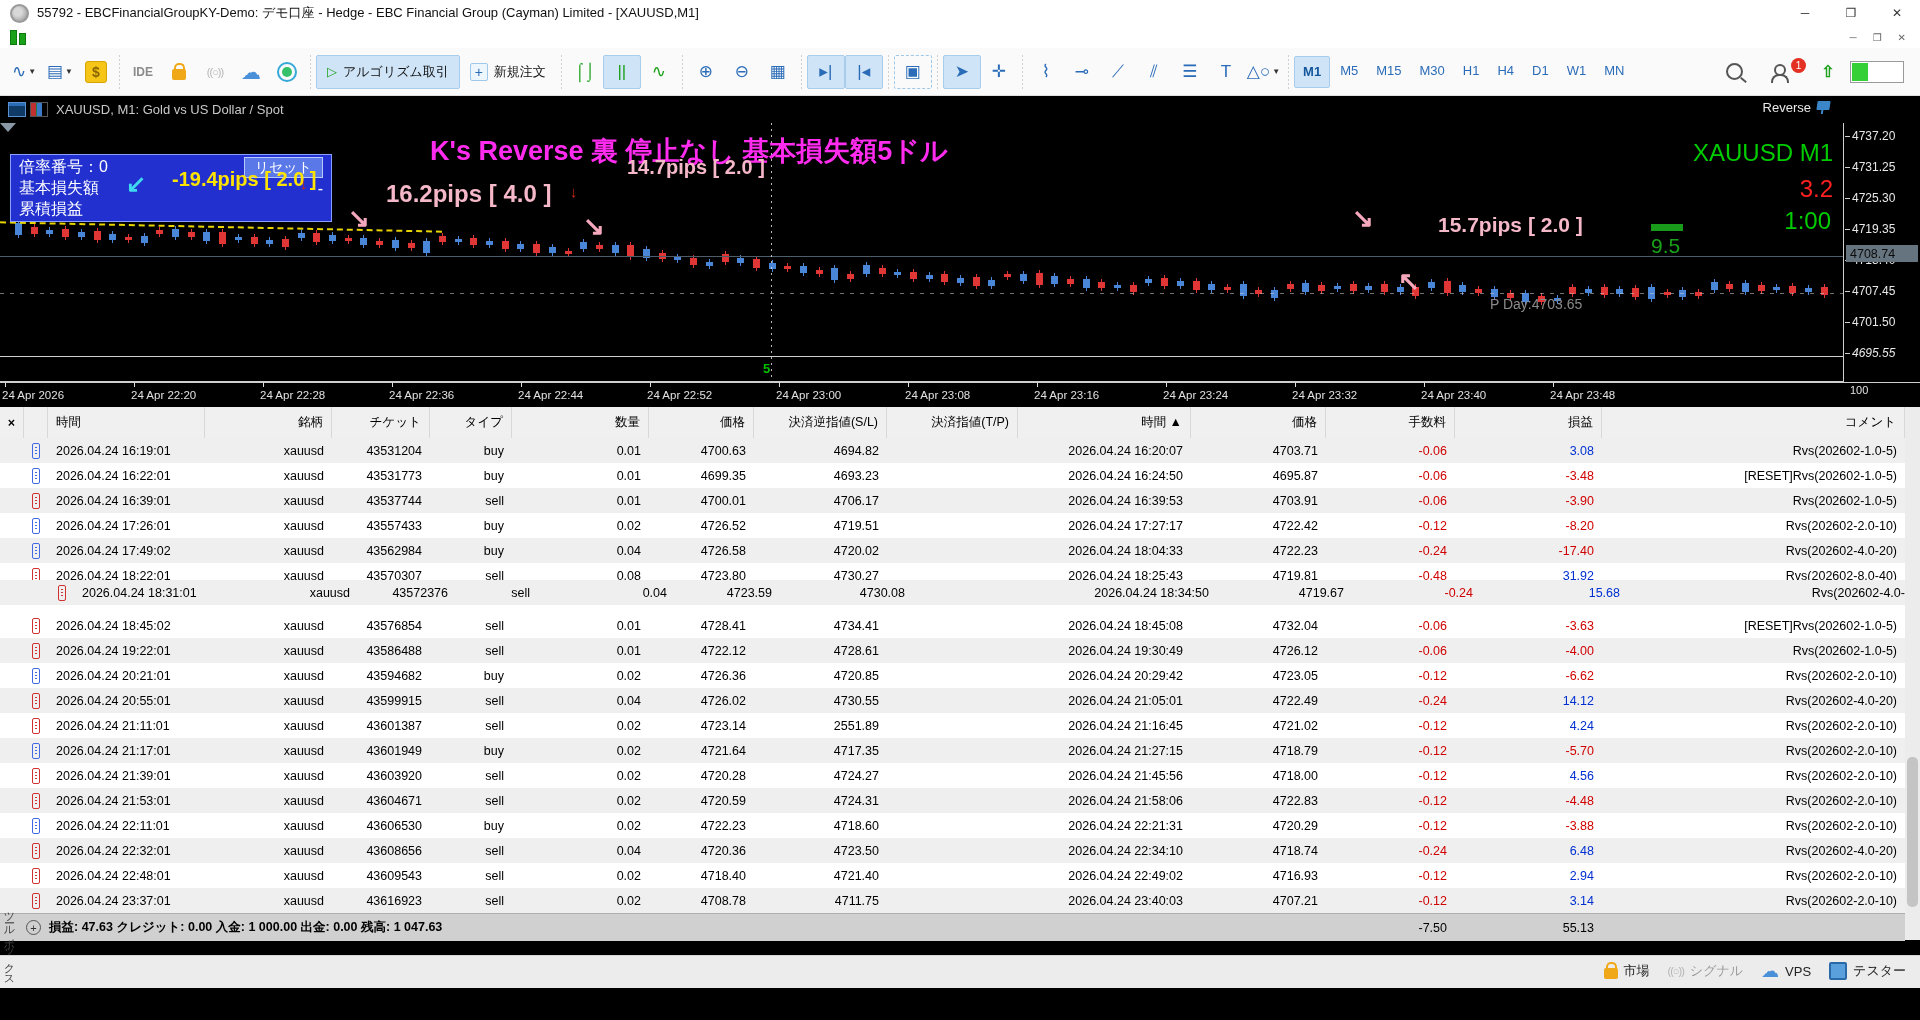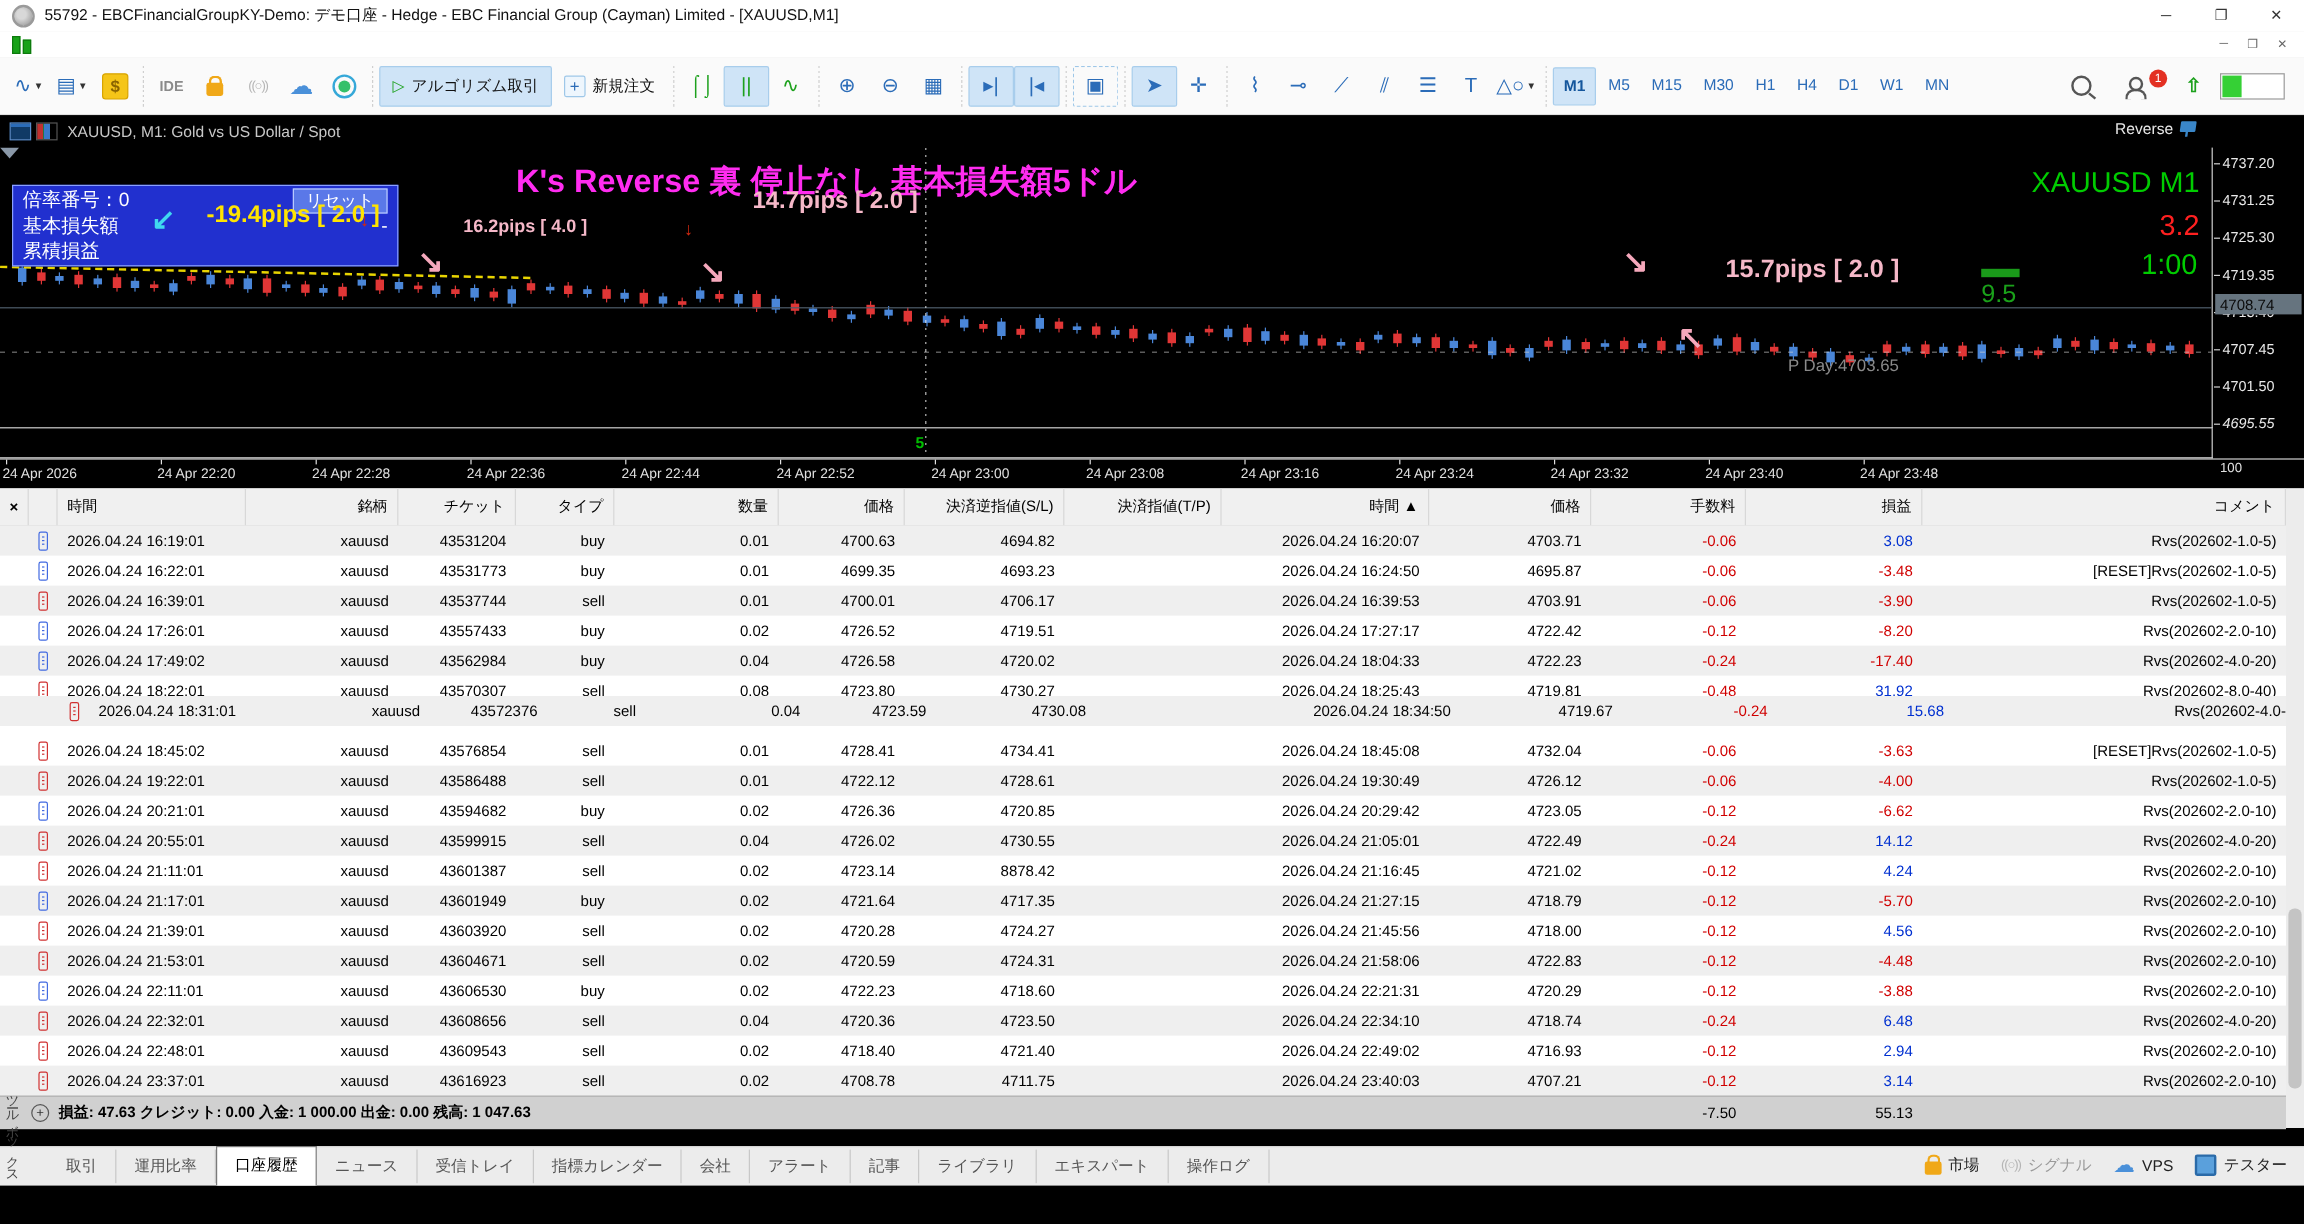--- a/index.html
+++ b/index.html
@@ -736,21 +736,21 @@
           <div class="row">
             <div>基本損失額</div>
             <div>-</div>
           </div>
           <div class="row">
             <div>累積損益</div>
           </div>
         </div>
         <div class="eatitle" style="left: 430px; top: 10px;">K's Reverse 裏 停止なし 基本損失額5ドル</div>
         <div class="pipslabel" style="left: 172px; top: 45px; color: rgb(255, 228, 0); font-size: 20px; z-index: 6;">-19.4pips [ 2.0 ]</div>
-        <div class="pipslabel" style="left: 386px; top: 57px; color: rgb(245, 184, 200); font-size: 15px; z-index: 6;">16.2pips [ 4.0 ]</div>
+        <div class="pipslabel" style="left: 386px; top: 57px; color: rgb(245, 184, 200); font-size: 24px; z-index: 6;">16.2pips [ 4.0 ]</div>
         <div class="pipslabel" style="left: 627px; top: 33px; color: rgb(245, 184, 200); font-size: 20px; z-index: 6;">14.7pips [ 2.0 ]</div>
         <div class="pipslabel" style="left: 1438px; top: 90px; color: rgb(245, 184, 200); font-size: 21px; z-index: 6;">15.7pips [ 2.0 ]</div>
         <div class="arrow" style="left: 126px; top: 49px; color: rgb(64, 216, 240); font-size: 24px; z-index: 6;">↙</div>
         <div class="arrow" style="left: 300px; top: 53px; color: rgb(208, 40, 16); font-size: 15px; z-index: 6;">↓</div>
         <div class="arrow" style="left: 348px; top: 82px; color: rgb(245, 168, 188); font-size: 26px; z-index: 6;">↘</div>
         <div class="arrow" style="left: 570px; top: 61px; color: rgb(208, 40, 16); font-size: 15px; z-index: 6;">↓</div>
         <div class="arrow" style="left: 583px; top: 90px; color: rgb(245, 168, 188); font-size: 26px; z-index: 6;">↘</div>
         <div class="arrow" style="left: 1352px; top: 82px; color: rgb(245, 168, 188); font-size: 26px; z-index: 6;">↘</div>
         <div class="arrow" style="left: 1398px; top: 145px; color: rgb(245, 168, 188); font-size: 26px; z-index: 6;">↖</div>
         <div style="position: absolute; white-space: nowrap; right: 10px; top: 16px; color: rgb(0, 204, 0); font-size: 24px;">XAUUSD  M1</div>
@@ -1037,21 +1037,21 @@
           <div class="td" style="width: 24px; flex: 0 0 auto;"></div>
           <div class="td" style="width: 24px; flex: 0 0 auto;">
             <div class="docicon" style="color: rgb(208, 48, 48); border-color: rgb(208, 48, 48);"></div>
           </div>
           <div class="td" style="width: 157px; flex: 0 0 auto;">2026.04.24 21:11:01</div>
           <div class="td r" style="width: 127px; flex: 0 0 auto;">xauusd</div>
           <div class="td r" style="width: 98px; flex: 0 0 auto;">43601387</div>
           <div class="td r" style="width: 82px; flex: 0 0 auto;">sell</div>
           <div class="td r" style="width: 137px; flex: 0 0 auto;">0.02</div>
           <div class="td r" style="width: 105px; flex: 0 0 auto;">4723.14</div>
-          <div class="td r" style="width: 133px; flex: 0 0 auto;">8878.42</div>
+          <div class="td r" style="width: 133px; flex: 0 0 auto;">2551.89</div>
           <div class="td r" style="width: 131px; flex: 0 0 auto;"></div>
           <div class="td r" style="width: 173px; flex: 0 0 auto;">2026.04.24 21:16:45</div>
           <div class="td r" style="width: 135px; flex: 0 0 auto;">4721.02</div>
           <div class="td r neg" style="width: 129px; flex: 0 0 auto;">-0.12</div>
           <div class="td r pos" style="width: 147px; flex: 0 0 auto;">4.24</div>
           <div class="td r" style="width: 303px; flex: 0 0 auto;">Rvs(202602-2.0-10)</div>
         </div>
         <div class="trow alt" style="top: 331px;">
           <div class="td" style="width: 24px; flex: 0 0 auto;"></div>
           <div class="td" style="width: 24px; flex: 0 0 auto;">
@@ -1193,34 +1193,20 @@
       <div class="abs" style="left:1455px;width:147px;text-align:right;padding-right:8px;box-sizing:border-box;">55.13</div>
     </div>
     <div class="scrollbar">
       <div class="scrollthumb" style="top:350px;height:150px;"></div>
     </div>
   </div>
   <div class="vtitle">ツールボックス</div>
 
   <div class="tabbar">
     <div style="width:40px;"></div>
-    <div id="tabs" style="display:flex;align-items:flex-end;">
-        <div class="tab">取引</div>
-        <div class="tab">運用比率</div>
-        <div class="tab active">口座履歴</div>
-        <div class="tab">ニュース</div>
-        <div class="tab">受信トレイ</div>
-        <div class="tab">指標カレンダー</div>
-        <div class="tab">会社</div>
-        <div class="tab">アラート</div>
-        <div class="tab">記事</div>
-        <div class="tab">ライブラリ</div>
-        <div class="tab">エキスパート</div>
-        <div class="tab">操作ログ</div>
-      </div>
     <div class="tabright" id="tabright">
         <div class="tritem">
           <div class="bag"></div>
           <div>市場</div>
         </div>
         <div class="tritem dim">
           <div class="sig">((○))</div>
           <div>シグナル</div>
         </div>
         <div class="tritem">

